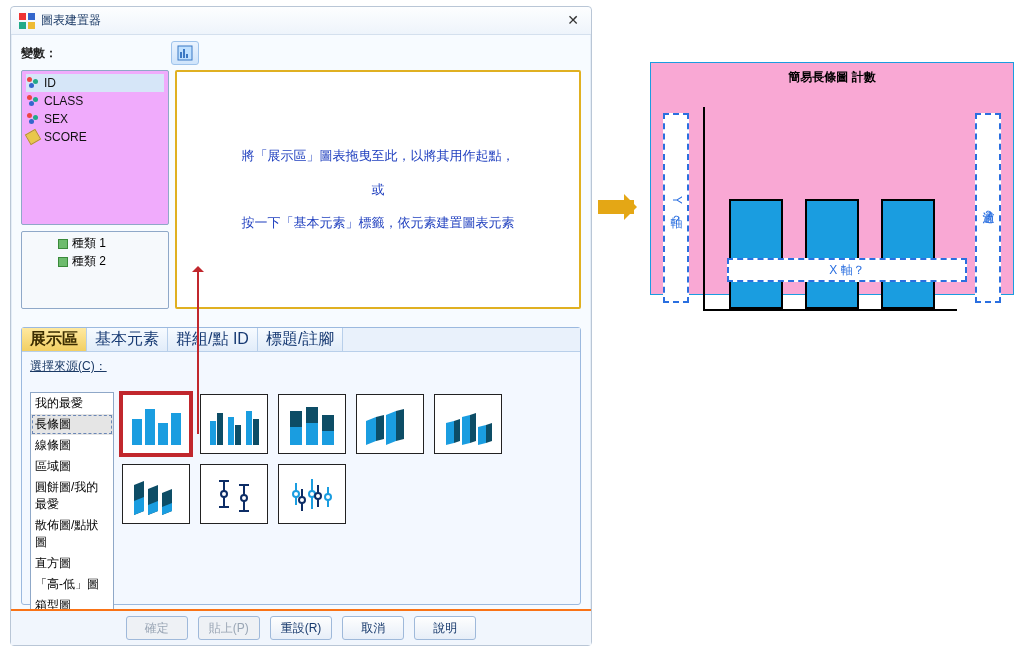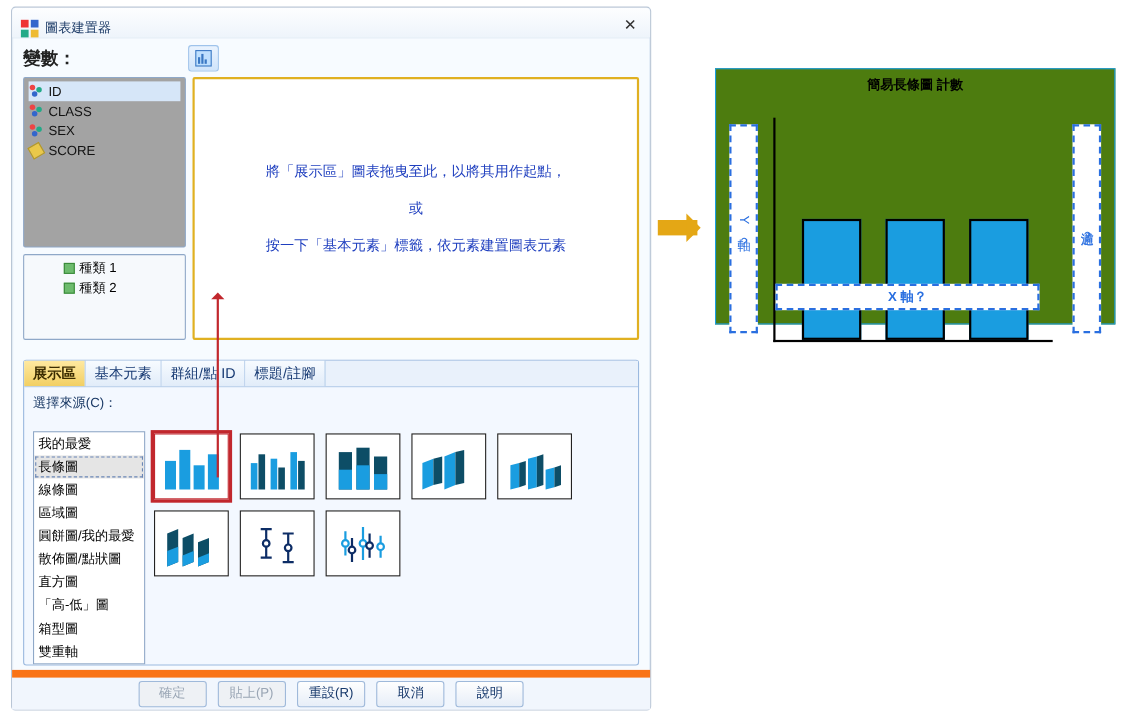--- a/index.html
+++ b/index.html
@@ -18,26 +18,25 @@
     left: 10px; top: 6px;
     width: 582px; height: 640px;
     border: 1px solid #b9c6d6;
     border-radius: 4px;
     background: #f7fbff;
     display: flex; flex-direction: column;
     box-shadow: 0 0 0 1px #e4edf7 inset;
   }
   .titlebar {
     height: 28px;
-    display: flex; align-items: flex-end;
+    display: flex; align-items: center;
     padding: 0 8px;
     border-bottom: 1px solid #d4e0ee;
     background: linear-gradient(#fdfeff,#eef4fb);
     border-radius: 4px 4px 0 0;
-    font-family: Liberation Serif, serif;
   }
   .titlebar .app-icon {
     width: 16px; height: 16px; margin-right: 6px;
     background:
       linear-gradient(#e33,#e33) 0 0/7px 7px no-repeat,
       linear-gradient(#36c,#36c) 9px 0/7px 7px no-repeat,
       linear-gradient(#2a8,#2a8) 0 9px/7px 7px no-repeat,
       linear-gradient(#eb3,#eb3) 9px 9px/7px 7px no-repeat;
   }
   .titlebar .title { flex:1; color:#1b3a66; font-size:12px; }
@@ -46,38 +45,38 @@
     color:#333; font-size:14px; cursor: pointer;
   }
   .dialog-body {
     flex: 1; padding: 6px 10px 4px 10px;
     display: flex; flex-direction: column;
     overflow: hidden;
   }
   .row-header {
     display:flex; align-items:center; height:26px;
   }
-  .var-label { color:#222; font-weight:bold; font-size:16px; flex:0 0 150px; }
+  .var-label { color:#222; font-weight:bold; font-size:12px; flex:0 0 150px; }
   .preview-label { flex:1; text-align:center; color:#6f7a86; font-style:italic; font-size:12px; }
   .toggle-btn {
     width:28px; height:24px; border:1px solid #9fc3eb;
     background: linear-gradient(#eaf3fe,#cfe4fb);
     border-radius:3px; display:flex; align-items:center; justify-content:center;
     cursor:pointer;
   }
   .toggle-btn svg { width:16px;height:16px; }
   .upper-grid {
     display:flex; gap:6px; margin-top:4px; height: 250px;
   }
   .left-col { width:148px; display:flex; flex-direction:column; gap:6px; }
   .panel {
     border:1px solid #8fa8c8; background:#fff; border-radius:2px;
     padding:3px 4px; overflow:auto;
   }
-  .var-list { flex: 2.1; background:#a3a3a3; }
+  .var-list { flex: 2.1; background:#f0abfc; }
   .var-item { display:flex; align-items:center; height:18px; gap:4px; color:#163; color:#111; }
   .var-item:first-child { background:#d6e6f8; }
   .var-item .vicon { width:14px; display:flex; justify-content:center; }
   .dot3 { position:relative; width:12px; height:12px; }
   .dot3 span { position:absolute; width:5px;height:5px;border-radius:50%; }
   .dot3 .r{background:#e44; left:0; top:0;}
   .dot3 .g{background:#2a8; left:6px; top:2px;}
   .dot3 .b{background:#36c; left:2px; top:6px;}
   .ruler { width:12px;height:12px; transform:rotate(-30deg);
     background:linear-gradient(#e9c84a,#e9c84a); border:1px solid #b89a1f; }
@@ -90,40 +89,40 @@
     color:#1f3fbf; font-size:13px; line-height:2.6; text-align:center;
     padding: 6px;
   }
   
   .tab-wrap { margin-top:18px; border:1px solid #9bb9df; border-radius:3px; background:#f3f8ff;
     display:flex; flex-direction:column; height: 278px;}
   .tabs { display:flex; height:24px; border-bottom:1px solid #b8cfea; background:#e9f1fb; }
   .tab {
     padding: 3px 8px; border-right:1px solid #b8cfea; color:#173a73;
     background:linear-gradient(#f7fbff,#e1ecf9); cursor:pointer;
-    display:flex; align-items:center; font-size:13px;
+    display:flex; align-items:center; font-size:16px;
   }
   .tab.active { background:#eecf6f; background:linear-gradient(#ffe9a0,#f2cf63); color:#3b2c00; font-weight:bold; }
   .tab-body { flex:1; padding:6px 8px; display:flex; flex-direction:column; }
-  .src-label { color:#1b3a66; margin-bottom:17px; }
+  .src-label { color:#1b3a66; margin-bottom:17px;text-decoration:underline; }
   .gallery-row { flex:1; display:flex; gap:8px; }
   .chart-type-list {
-    width:102px; border:1px solid #8fa8c8; background:#fff; overflow:auto;
+    width:84px; border:1px solid #8fa8c8; background:#fff; overflow:auto;
   }
   .ct-item { padding:2px 4px; cursor:pointer; }
   .ct-item.sel { background:#e5e5e5; outline:1px dashed #6a86b5; outline-offset:-2px; }
   .thumbs { flex:1; display:flex; flex-wrap:wrap; align-content:flex-start; gap:10px; padding-top:2px;}
   .thumb {
     width:68px; height:60px; border:1px solid #222; background:#fff;
     display:flex; align-items:center; justify-content:center; cursor:pointer;
   }
   .thumb.sel { outline:3px solid #c1272d; border-color:#c1272d; }
   .buttons {
     height:36px; display:flex; align-items:center; justify-content:center; gap:10px;
-    border-top:7px solid #f97316; background:#f1f6fd;
+    border-top:2px solid #f97316; background:#f1f6fd;
   }
   .btn {
     min-width:62px; height:24px; padding:0 10px; border:1px solid #9fb9da;
     border-radius:3px; background:linear-gradient(#fefefe,#e7eef8);
     color:#17396c; cursor:pointer; display:flex; align-items:center; justify-content:center;
   }
   .btn.disabled { color:#9aa6b5; background:#eef1f5; cursor:default; }
   
   .arrow-up {
     position:absolute; left:197px; top:270px; width:2px; height:164px; background:#c1272d;
@@ -136,31 +135,31 @@
     position:absolute; left:598px; top:200px; width:36px; height:14px;
     background:#e4a715;
   }
   .arrow-right::after{
     content:""; position:absolute; right:-16px; top:-6px;
     border:13px solid transparent; border-left-color:#e4a715;
   }
   
   .result {
     position:absolute; left:650px; top:62px; width:364px; height:233px;
-    border:1px solid #1a9de0; background:#4d7c0f;
+    border:1px solid #1a9de0; background:#f9a8d4;
   }
   .result-title { text-align:center; font-weight:bold; padding:6px 0; }
   .placeholder {
     position:absolute; border:2px dashed #2a6fe0; color:#2a6fe0;
     display:flex; align-items:center; justify-content:center;
     background:#fff;
   }
   .ph-y { left:12px; top:50px; width:26px; height:190px; writing-mode:vertical-rl; }
   .ph-filter { right:12px; top:50px; width:26px; height:190px; writing-mode:vertical-rl; }
-  .ph-x { left:54px; bottom:12px; width:240px; height:24px;font-weight:bold; }
+  .ph-x { left:76px; bottom:12px; width:240px; height:24px; }
   .plot {
     position:absolute; left:52px; top:44px; width:254px; height:204px;
     border-left:2px solid #000; border-bottom:2px solid #000;
   }
   .bar { position:absolute; bottom:0; width:54px; background:#1a9de0; border:2px solid #000; }
 </style>
 </head>
 <body>
 
 <div class="dialog">

